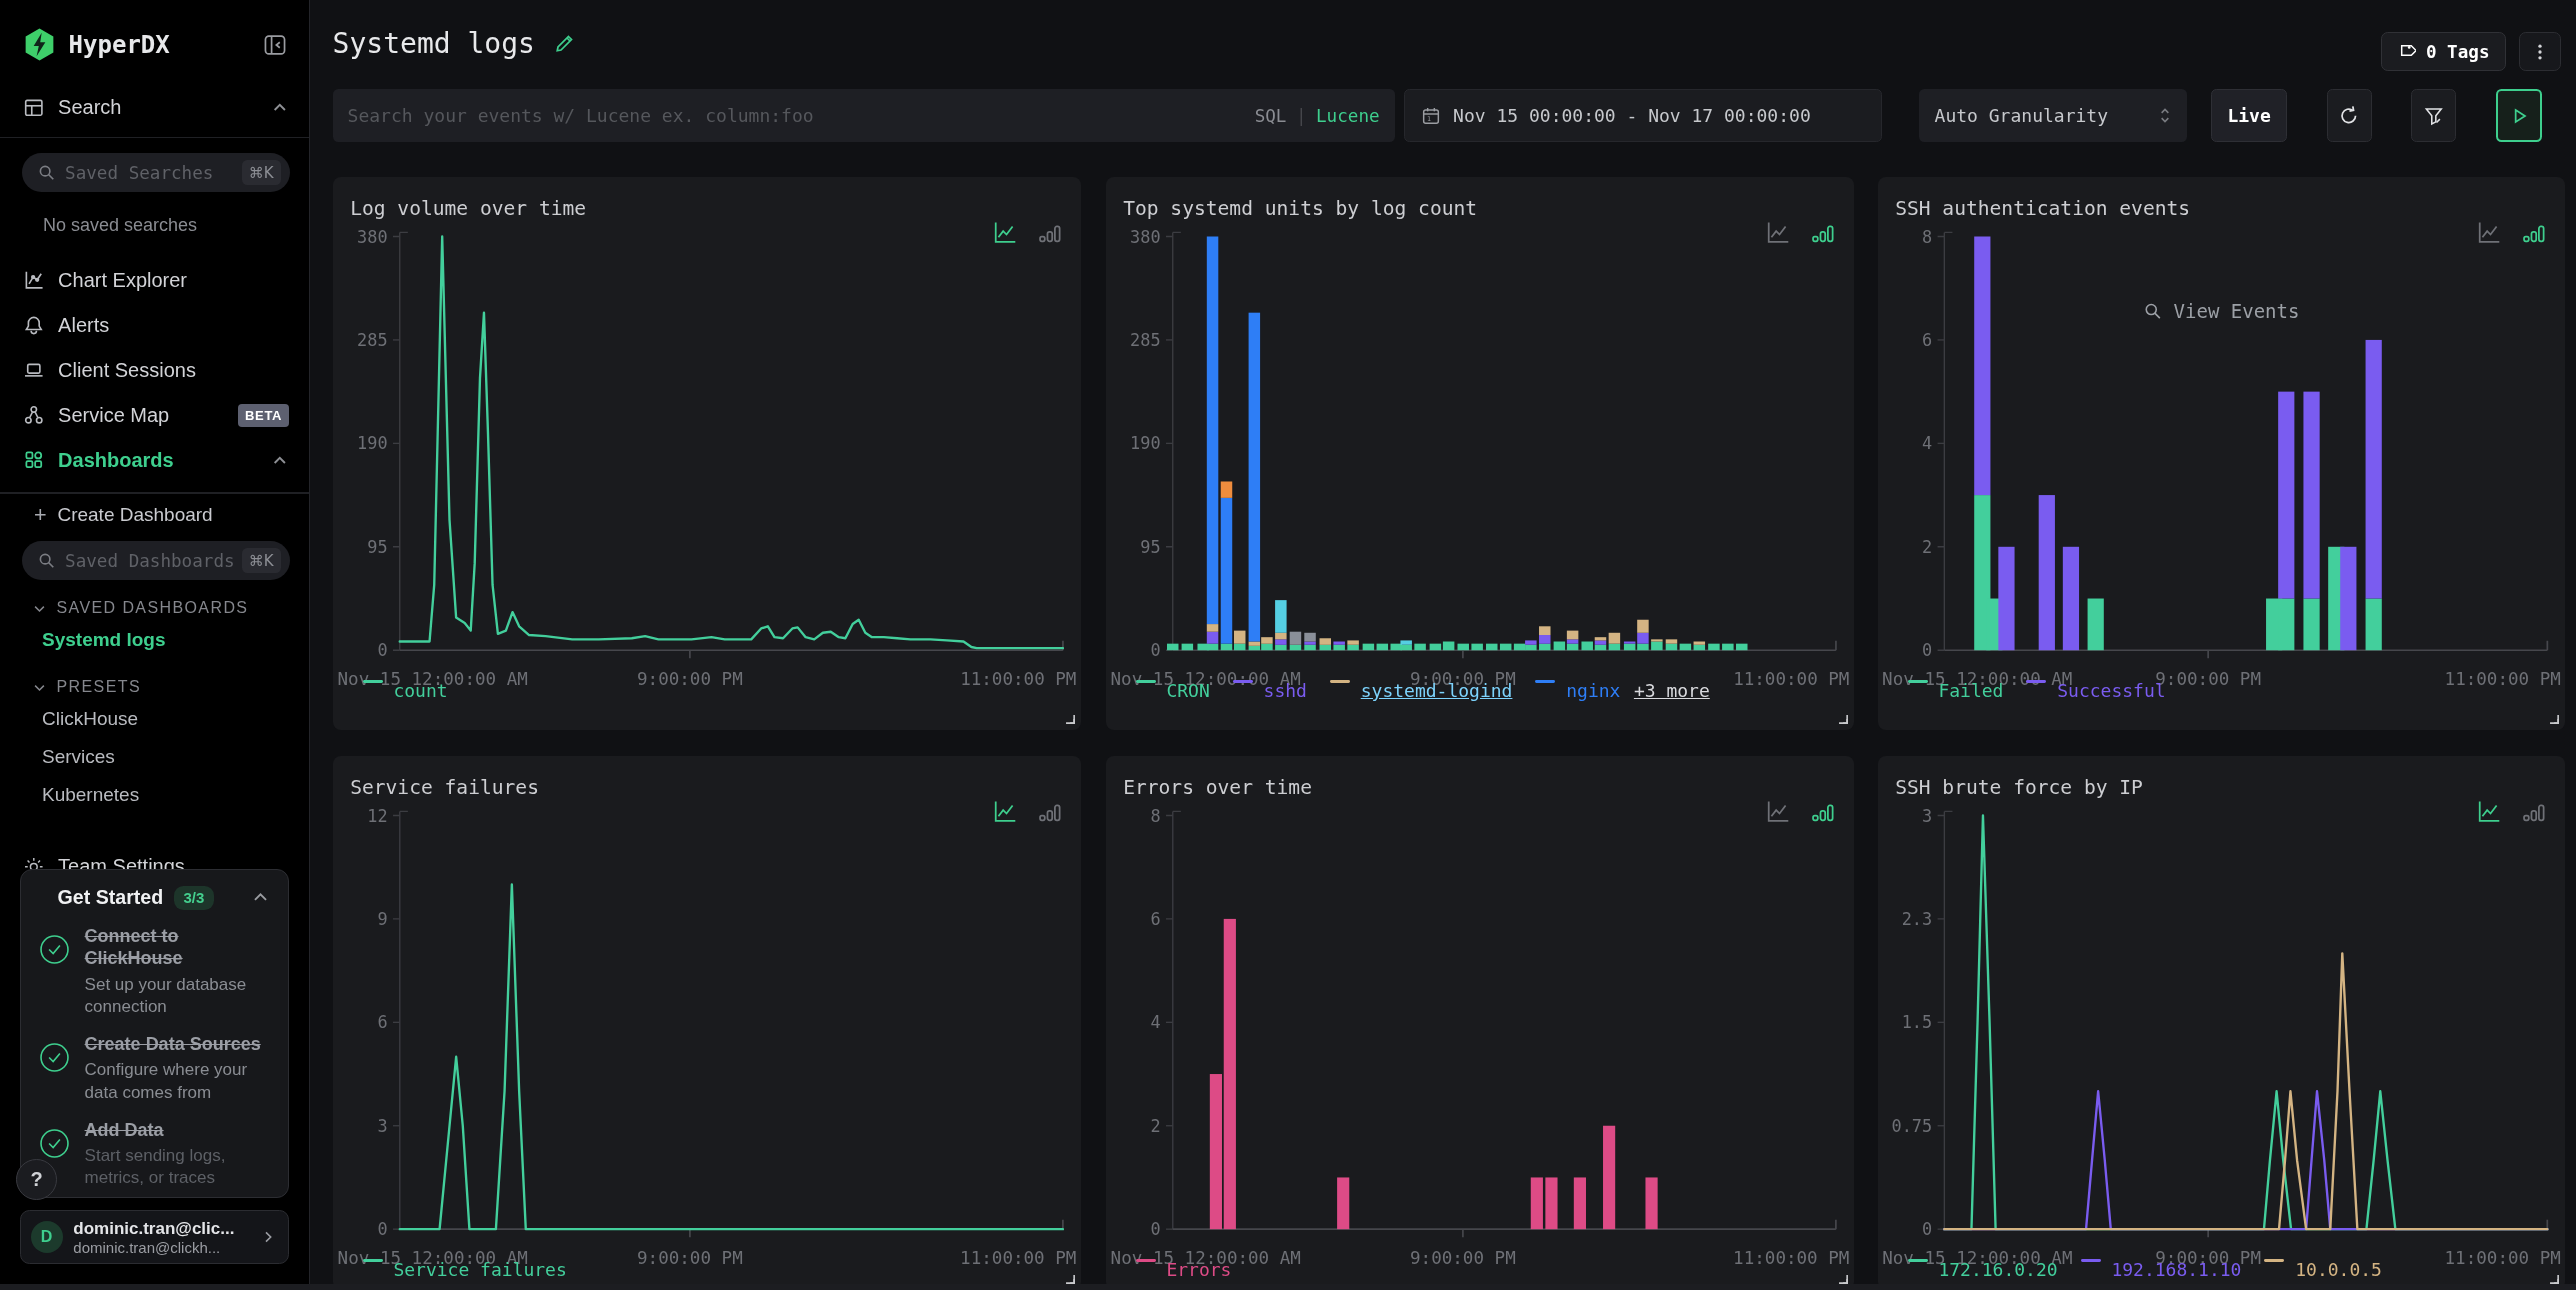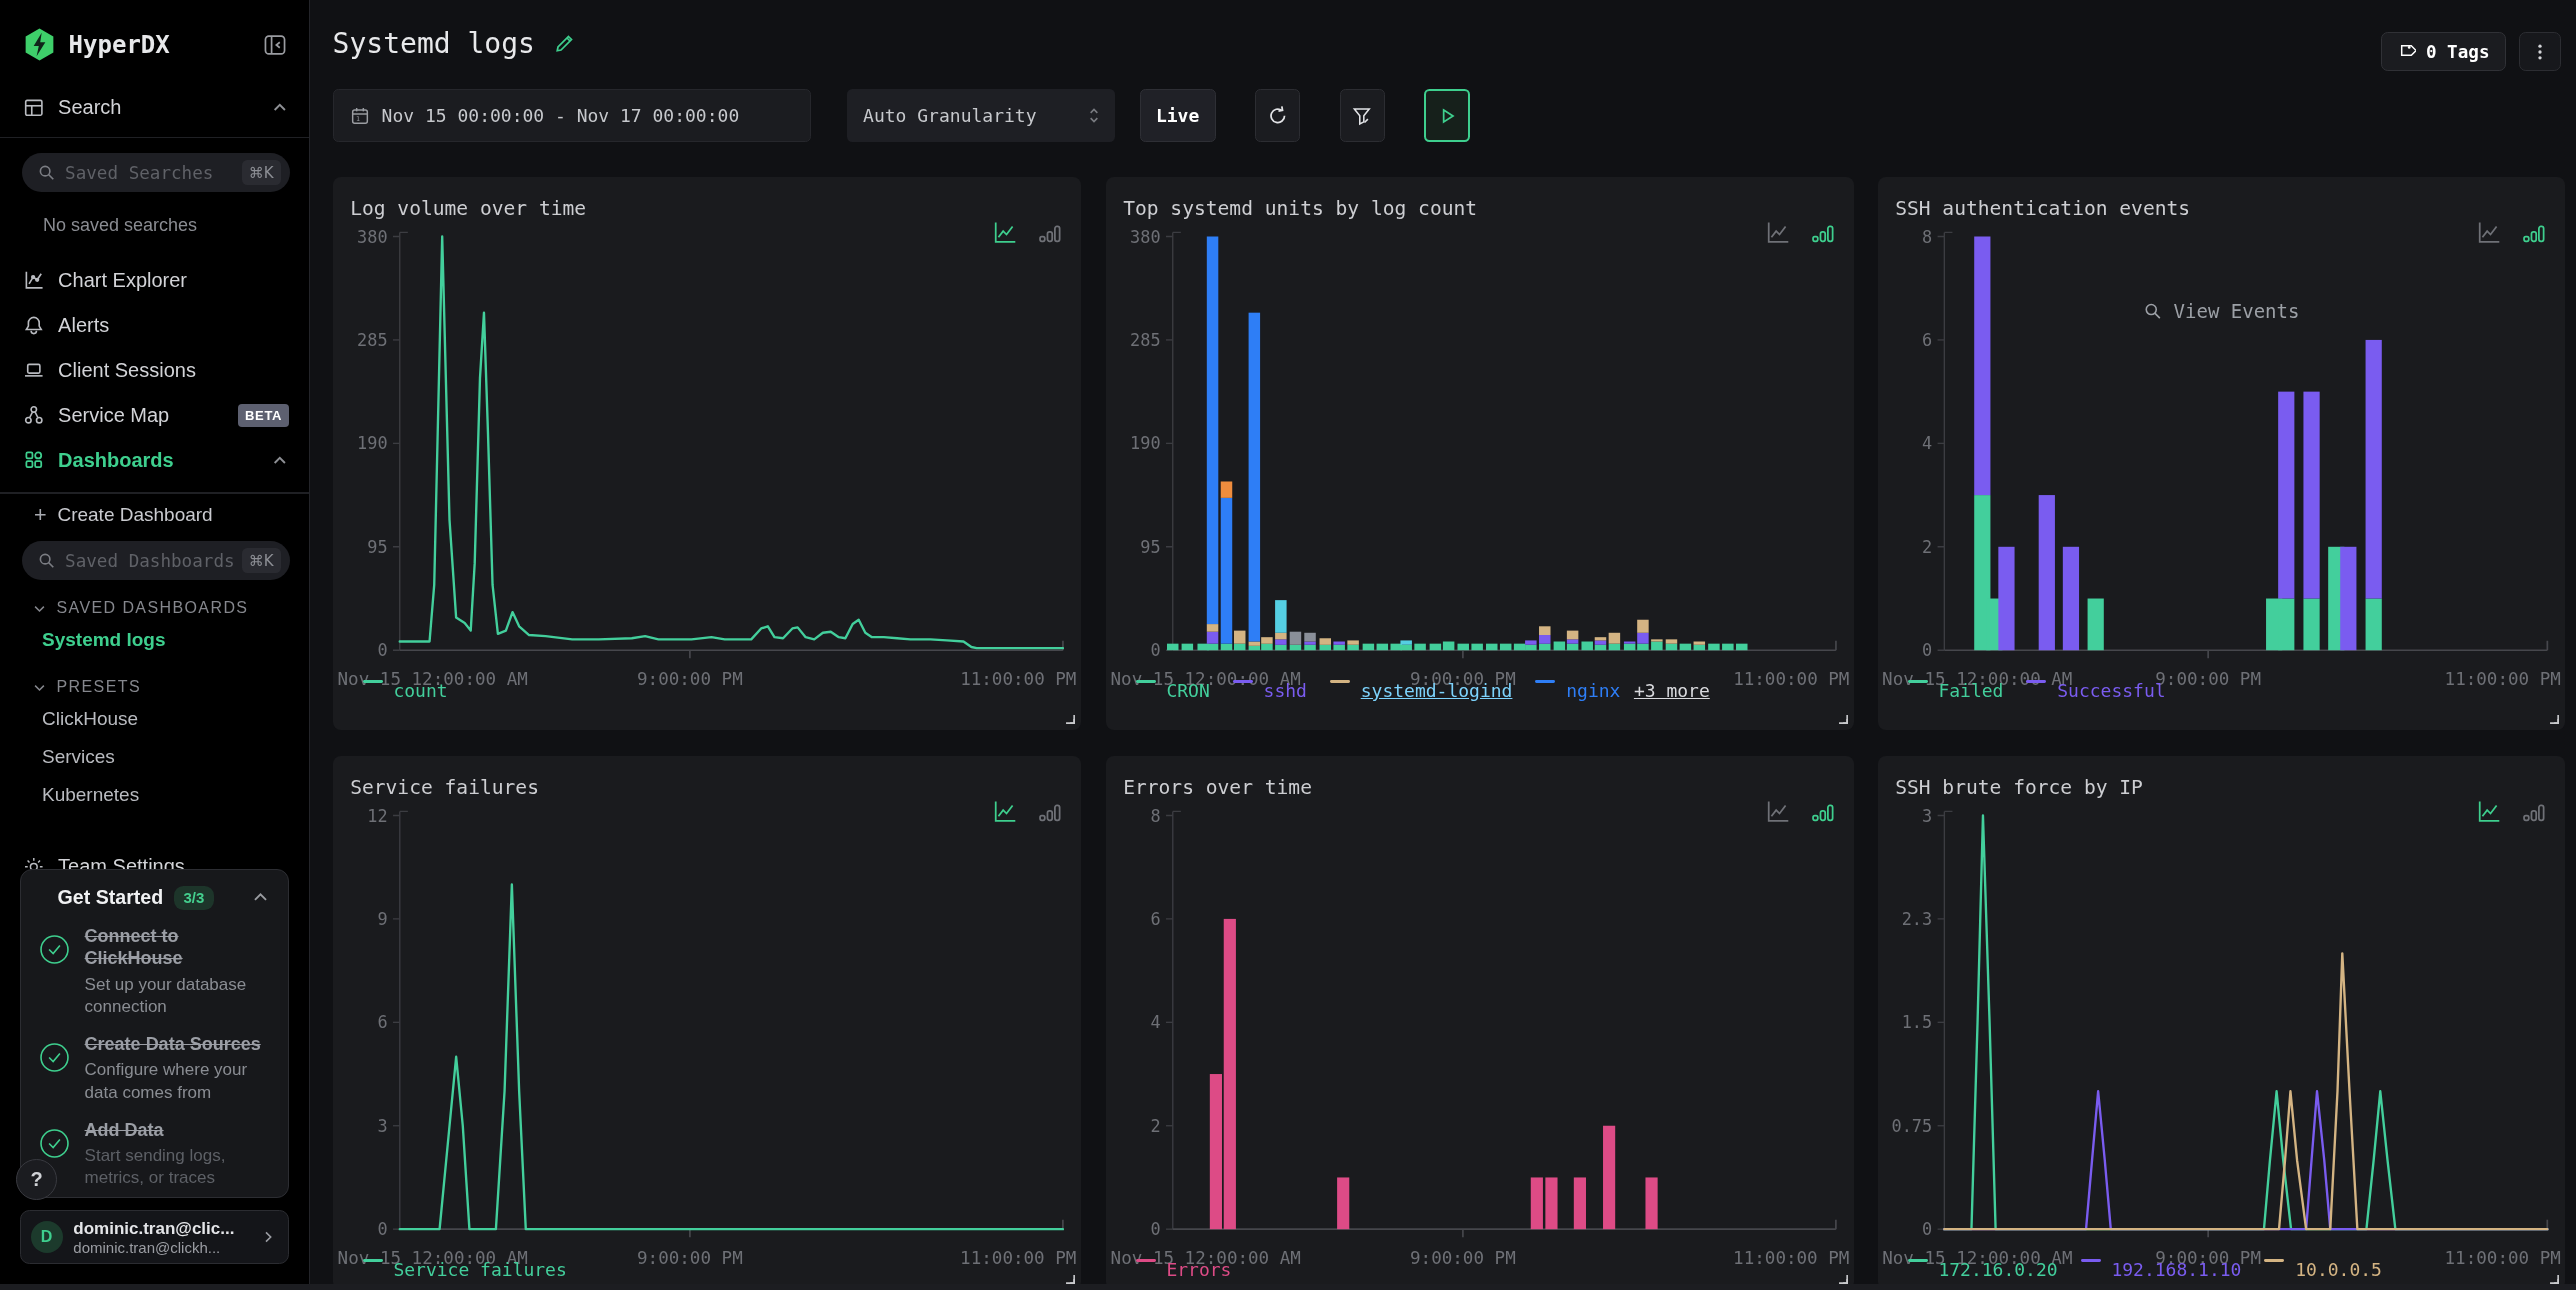--- a/index.html
+++ b/index.html
@@ -314,20 +314,28 @@
     <button class="kebab-btn">
       <svg width="20" height="20" viewBox="0 0 24 24" fill="currentColor">
           <circle cx="12" cy="5" r="2"></circle>
           <circle cx="12" cy="12" r="2"></circle>
           <circle cx="12" cy="19" r="2"></circle>
         </svg>
     </button>
   </div>
 
   <div class="toolbar">
+    <div class="tb-search">
+      <input placeholder="Search your events w/ Lucene ex. column:foo" style="">
+      <span class="lang-toggle">
+        <span class="lang-sql">SQL</span>
+        <span class="lang-sep">|</span>
+        <span class="lang-lucene">Lucene</span>
+      </span>
+    </div>
     <div class="tb-date">
       <svg viewBox="0 0 30 30" fill="none" stroke="currentColor" stroke-width="2.2" style="font-size:27px">
           <rect x="4" y="6" width="22" height="20" rx="3"></rect>
           <line x1="4" y1="12" x2="26" y2="12"></line>
           <line x1="10" y1="3" x2="10" y2="8"></line>
           <line x1="20" y1="3" x2="20" y2="8"></line>
           <text x="9" y="23" font-size="10" fill="currentColor" stroke="none" font-family="DejaVu Sans Mono">1</text>
         </svg>
       <span>Nov 15 00:00:00 - Nov 17 00:00:00</span>
     </div>

